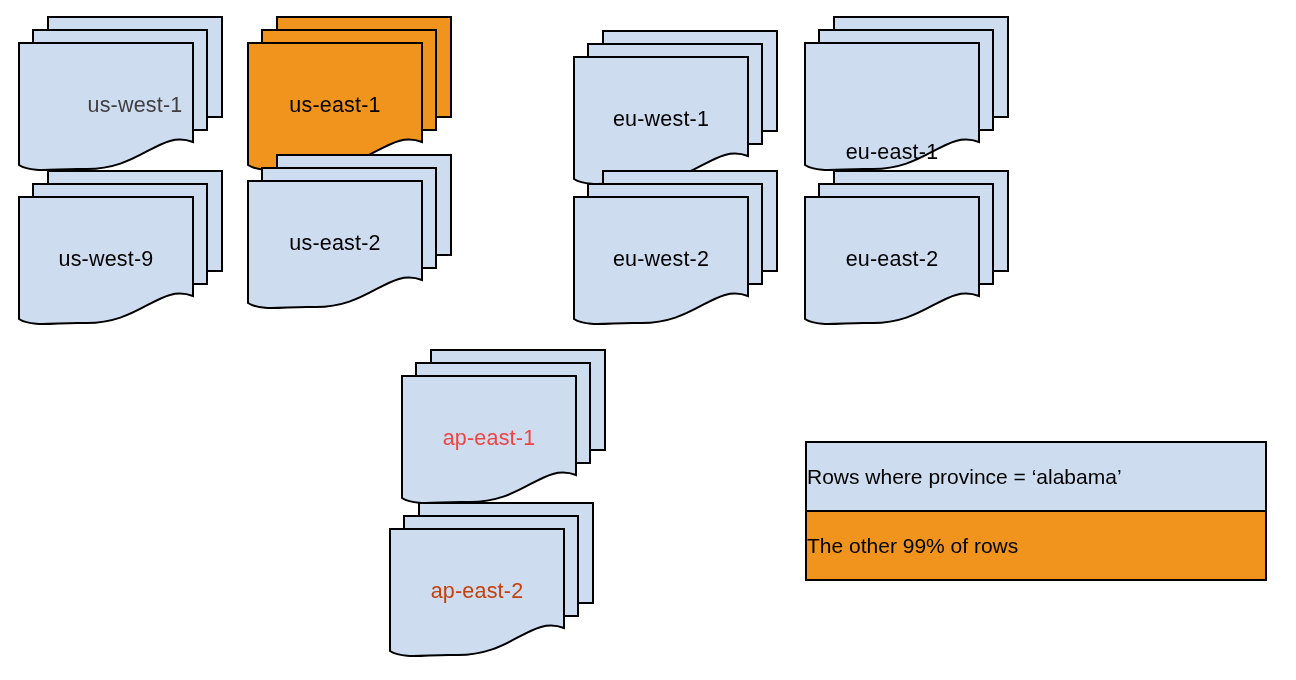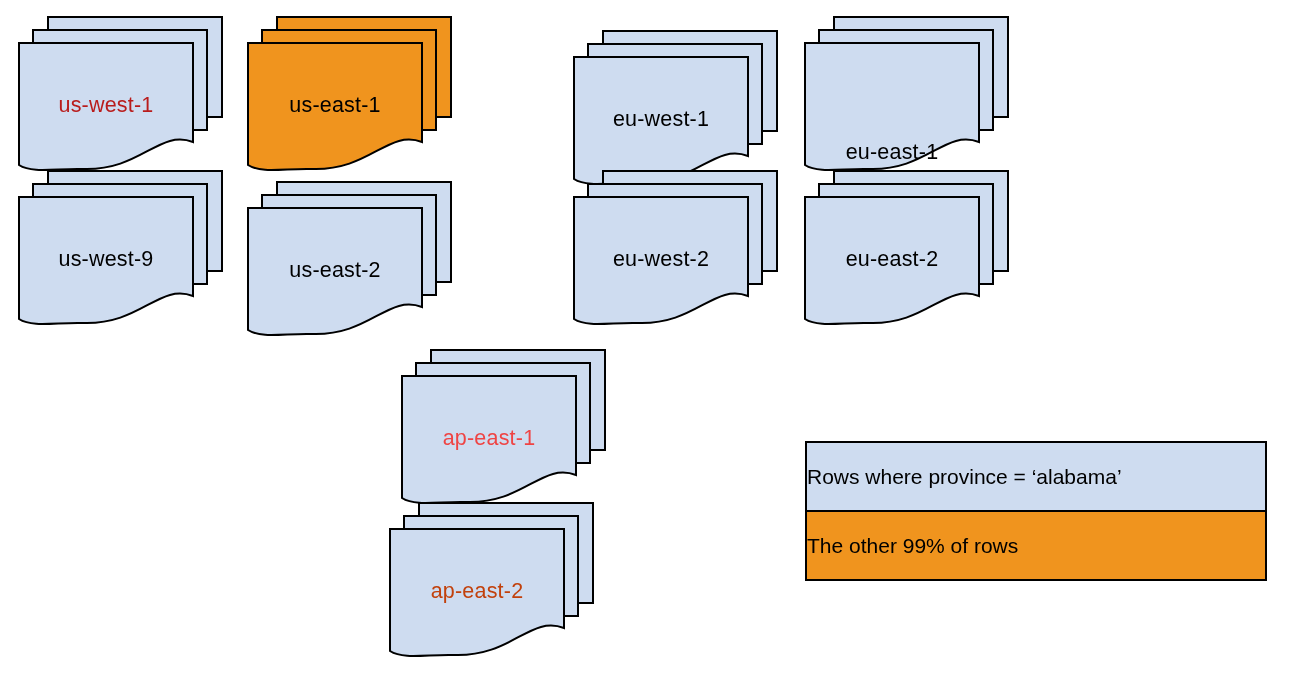--- a/index.html
+++ b/index.html
@@ -68,21 +68,21 @@
 <body>
 
 <div class="canvas">
   <div>
       <div class="stack" style="left: 17px; top: 16px;">
     <svg width="212" height="158" viewBox="0 0 212 158">
       <rect class="sheet" x="31" y="1" width="174" height="100" fill="#cedcf0" stroke="#000000"></rect>
       <rect class="sheet" x="16" y="14" width="174" height="100" fill="#cedcf0" stroke="#000000"></rect>
       <path class="sheet" d="M2 27 H176 V126 C142 113 124 155 66 153 C40 152 16 158 2 149 Z" fill="#cedcf0" stroke="#000000"></path>
     </svg>
-    <div class="stack-label" style="color: #b91c1c;">us-west-1</div>
+    <div class="stack-label" style="color: #404040; padding-left: 29px;">us-west-1</div>
   </div>
       <div class="stack" style="left: 246px; top: 16px;">
     <svg width="212" height="158" viewBox="0 0 212 158">
       <rect class="sheet" x="31" y="1" width="174" height="100" fill="#f0941e" stroke="#000000"></rect>
       <rect class="sheet" x="16" y="14" width="174" height="100" fill="#f0941e" stroke="#000000"></rect>
       <path class="sheet" d="M2 27 H176 V126 C142 113 124 155 66 153 C40 152 16 158 2 149 Z" fill="#f0941e" stroke="#000000"></path>
     </svg>
     <div class="stack-label" style="color: rgb(0, 0, 0);">us-east-1</div>
   </div>
       <div class="stack" style="left: 572px; top: 30px;">
@@ -102,21 +102,21 @@
     <div class="stack-label" style="color: rgb(0, 0, 0); margin-top: 47px;">eu-east-1</div>
   </div>
       <div class="stack" style="left: 17px; top: 170px;">
     <svg width="212" height="158" viewBox="0 0 212 158">
       <rect class="sheet" x="31" y="1" width="174" height="100" fill="#cedcf0" stroke="#000000"></rect>
       <rect class="sheet" x="16" y="14" width="174" height="100" fill="#cedcf0" stroke="#000000"></rect>
       <path class="sheet" d="M2 27 H176 V126 C142 113 124 155 66 153 C40 152 16 158 2 149 Z" fill="#cedcf0" stroke="#000000"></path>
     </svg>
     <div class="stack-label" style="color: rgb(0, 0, 0);">us-west-9</div>
   </div>
-      <div class="stack" style="left: 246px; top: 181px; text-align: center;">
+      <div class="stack" style="left: 246px; top: 154px; text-align: center;">
     <svg width="212" height="158" viewBox="0 0 212 158">
       <rect class="sheet" x="31" y="1" width="174" height="100" fill="#cedcf0" stroke="#000000"></rect>
       <rect class="sheet" x="16" y="14" width="174" height="100" fill="#cedcf0" stroke="#000000"></rect>
       <path class="sheet" d="M2 27 H176 V126 C142 113 124 155 66 153 C40 152 16 158 2 149 Z" fill="#cedcf0" stroke="#000000"></path>
     </svg>
     <div class="stack-label" style="color: rgb(0, 0, 0);">us-east-2</div>
   </div>
       <div class="stack" style="left: 572px; top: 170px;">
     <svg width="212" height="158" viewBox="0 0 212 158">
       <rect class="sheet" x="31" y="1" width="174" height="100" fill="#cedcf0" stroke="#000000"></rect>

